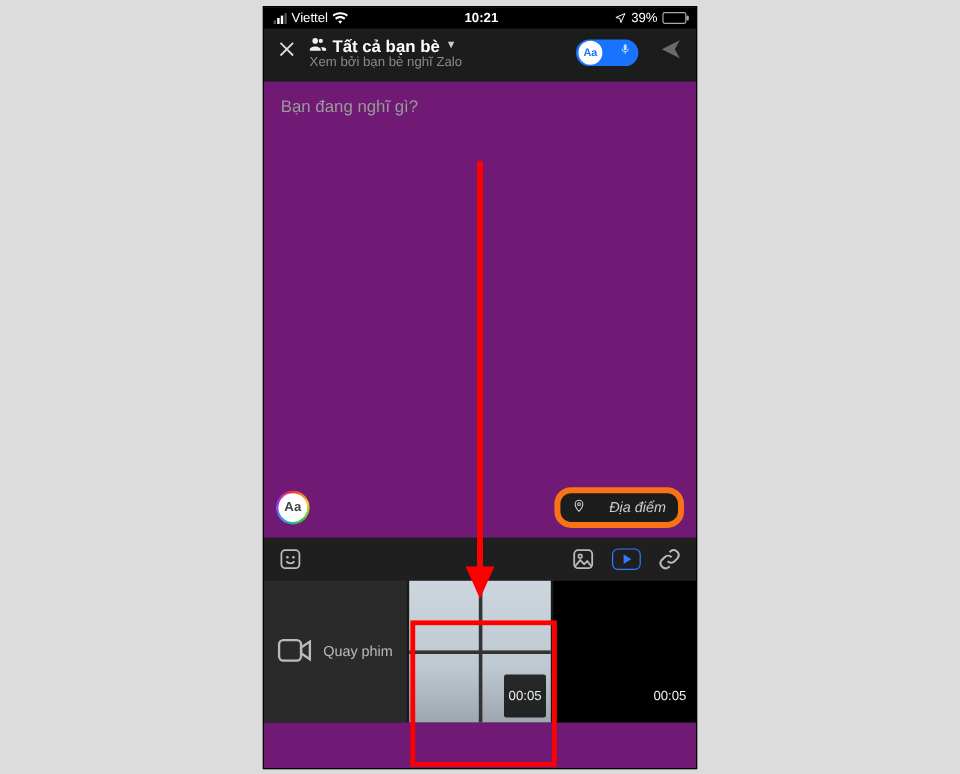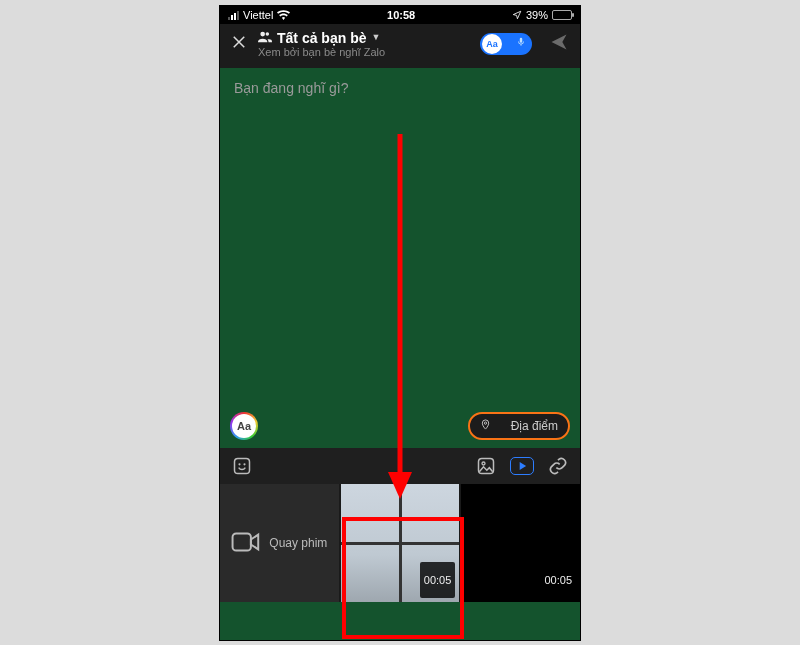--- a/index.html
+++ b/index.html
@@ -8,21 +8,21 @@
     width: 800px;
     height: 645px;
     display: flex;
     align-items: center;
     justify-content: center;
     font-family: -apple-system, Helvetica, Arial, sans-serif;
   }
   .phone {
     width: 362px;
     height: 636px;
-    background: #14532d;
+    background: #701a75;
     position: relative;
     overflow: hidden;
     border: 1px solid #000;
   }
   .status-bar {
     height: 18px;
     display: flex;
     align-items: center;
     justify-content: space-between;
     padding: 0 8px;
@@ -80,23 +80,24 @@
   .aa-circle {
     width:28px; height:28px; border-radius:50%; background:#fff;
     display:flex; align-items:center; justify-content:center;
     font-weight:700; font-size:11px;
     background: conic-gradient(#e33,#ec3,#3c3,#39e,#93e,#e33);
     padding:2px;
   }
   .aa-inner { width:100%; height:100%; border-radius:50%; background:#fff; display:flex; align-items:center; justify-content:center; color:#444;}
   .chip {
     display:flex; align-items:center; gap:20px;
-    border:2px solid #f97316; border-radius:14px;
+    border:5px solid #f97316; border-radius:14px;
     padding:4px 10px; color:#ccc; font-size:12px;
     background:#1c1c1c;
+    font-style:italic;
   }
   .spacer-flex { flex:1; }
   .toolbar {
     height:36px; background:#1f1f1f;
     display:flex; align-items:center; padding:0 12px; gap:14px;
   }
   .toolbar .right { margin-left:auto; display:flex; gap:14px; align-items:center;}
   .tb-icon { color:#bbb; display:inline-flex; cursor:pointer;}
   .tb-icon.active { color:#2d7dff; }
   .tb-icon.active-box { border:1.5px solid #2d7dff; border-radius:5px; padding:1px 3px; }
@@ -141,21 +142,21 @@
           <span></span>
           <span></span>
         </span>
       <span>Viettel</span>
       <span class="wifi-icon">
         <svg width="13" height="10" viewBox="0 0 24 18">
             <path fill="#fff" d="M12 18l-3-4c1-0.8 2-1.2 3-1.2s2 .4 3 1.2zM4 9c2.3-2 5-3 8-3s5.7 1 8 3l-2 2.6c-1.8-1.5-3.8-2.3-6-2.3s-4.2.8-6 2.3zM0 4C3.3 1.3 7.5 0 12 0s8.7 1.3 12 4l-2 2.6C19.3 4.4 15.8 3.3 12 3.3S4.7 4.4 2 6.6z"></path>
           </svg>
       </span>
     </div>
-    <div style="font-weight:600">10:58</div>
+    <div style="font-weight:600">10:21</div>
     <div class="status-right">
       <span class="loc-icon">
         <svg width="10" height="10" viewBox="0 0 24 24">
             <path stroke="#fff" stroke-width="2" fill="none" d="M3 11l18-8-8 18-2-8z"></path>
           </svg>
       </span>
       <span>39%</span>
       <span class="battery"><span class="battery-fill"></span></span>
     </div>
   </div>

